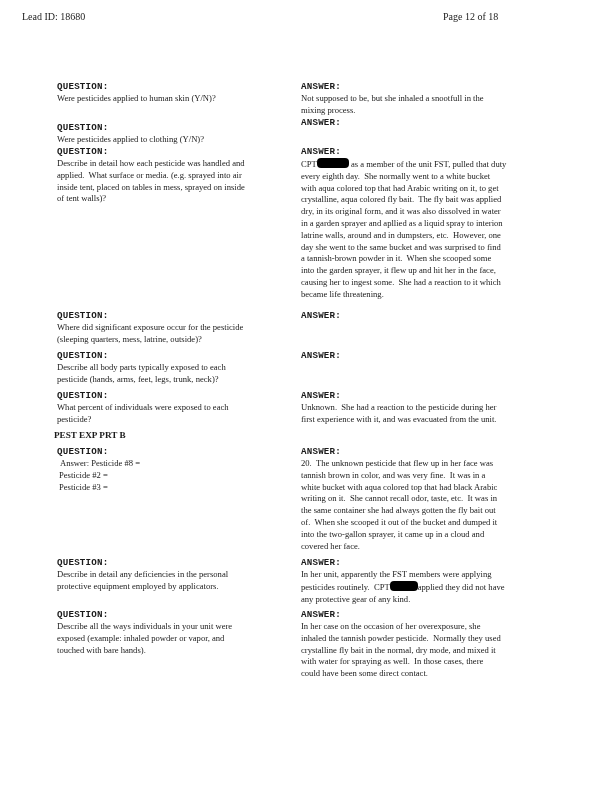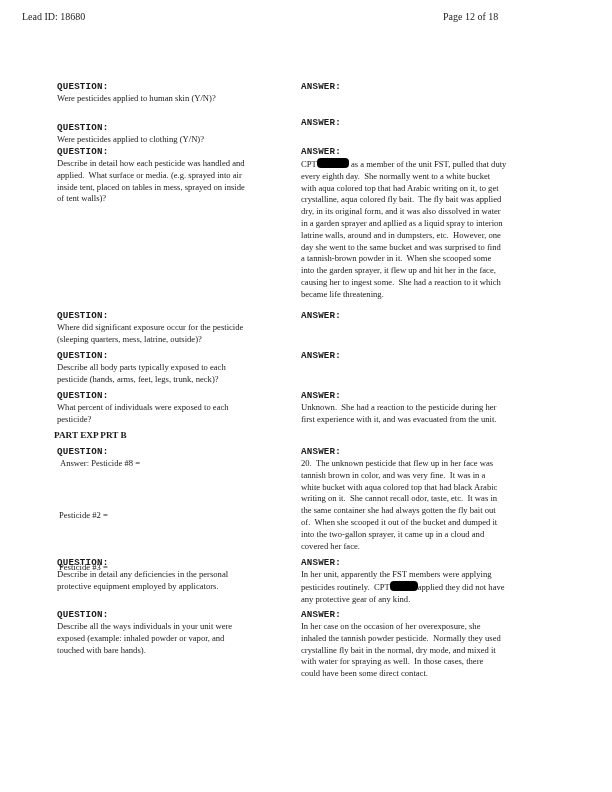--- a/index.html
+++ b/index.html
@@ -10,36 +10,38 @@
   .hdr-right { left: 443px; }
   .blk { position: absolute; font-size: 8.6px; line-height: 11.8px; }
   .lbl { font-weight: bold; font-size: 9.2px; letter-spacing: 0.2px; display: block; line-height: 12px; font-family: Liberation Mono, monospace; }
   .txt { display: block; white-space: pre-wrap; }
   .q { left: 57px; width: 230px; }
   .a { left: 301px; width: 285px; }
   .redact { display: inline-block; background: #000; height: 10px; border-radius: 4px;
             vertical-align: -1px; }
   .section { position: absolute; left: 54px; font-weight: bold; font-size: 9.2px; }
   .sub { display: block; padding-left: 3px; }
-  .sub2 { display: block; padding-left: 2px; margin-top: 40px; }
+  .sub2 { display: block; padding-left: 2px; }
 </style>
 </head>
 <body>
 
 <div>
   <span class="hdr hdr-left">Lead ID: 18680</span>
   <span class="hdr hdr-right">Page 12 of  18</span>
 </div>
 
 <div class="blk q" style="top:81px">
   <span class="lbl">QUESTION:</span>
   <span class="txt">Were pesticides applied to human skin (Y/N)?</span>
 </div>
 <div class="blk a" style="top:81px">
   <span class="lbl">ANSWER:</span>
+  <span class="txt">Not supposed to be, but she inhaled a snootfull in the
+mixing process.</span>
 </div>
 
 <div class="blk q" style="top:122px">
   <span class="lbl">QUESTION:</span>
   <span class="txt">Were pesticides applied to clothing (Y/N)?</span>
 </div>
 <div class="blk a" style="top:117px">
   <span class="lbl">ANSWER:</span>
 </div>
 
@@ -88,21 +90,21 @@
   <span class="lbl">QUESTION:</span>
   <span class="txt">What percent of individuals were exposed to each
 pesticide?</span>
 </div>
 <div class="blk a" style="top:390px">
   <span class="lbl">ANSWER:</span>
   <span class="txt">Unknown.  She had a reaction to the pesticide during her
 first experience with it, and was evacuated from the unit.</span>
 </div>
 
-<div class="section" style="top:430px">PART EXP PRT B</div>
+<div class="section" style="top:430px">PEST EXP PRT B</div>
 
 <div class="blk q" style="top:446px">
   <span class="lbl">QUESTION:</span>
   <span class="sub">Answer:  Pesticide #8 =</span>
   <span class="sub2">Pesticide #2 =</span>
   <span class="sub2">Pesticide #3 =</span>
 </div>
 <div class="blk a" style="top:446px">
   <span class="lbl">ANSWER:</span>
   <span class="txt">20.  The unknown pesticide that flew up in her face was

